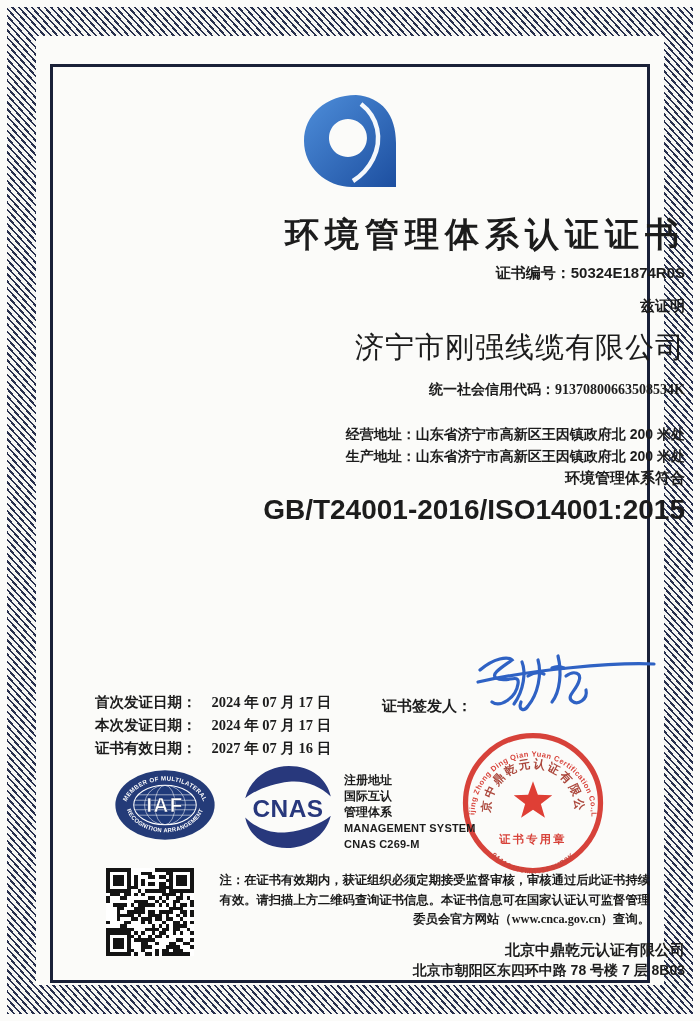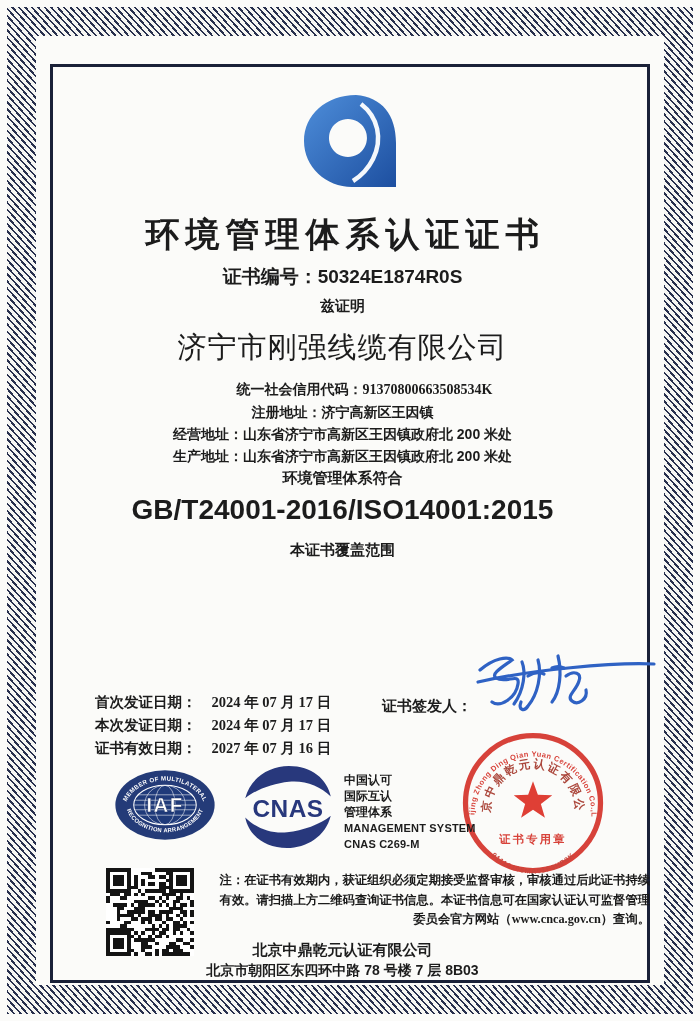--- a/index.html
+++ b/index.html
@@ -8,25 +8,25 @@
     position:relative;width:700px;height:1021px;margin:0 auto;
     background:#fbfbf9;overflow:hidden;
     font-family:"Liberation Sans","DejaVu Sans",sans-serif;color:#1c1c1c;
   }
   
   .band{position:absolute;inset:7px;
     background:repeating-linear-gradient(48deg,#28304e 0 1.7px,#f6f6f3 1.7px 4.8px);}
   .band-hole{position:absolute;inset:36px;background:#fbfbf9;}
   .frame{position:absolute;left:50px;right:50px;top:64px;bottom:38px;
     border:3px solid #1a2138;}
-  .ctr{position:absolute;left:0;right:15px;text-align:center;}
+  .ctr{position:absolute;left:0;right:15px;text-align:right;}
   .serif{font-family:"Liberation Serif","DejaVu Serif",serif;}
   .logo{position:absolute;left:298px;top:92px;width:104px;height:98px;}
   .title{top:212px;font-size:34px;font-weight:bold;letter-spacing:6px;text-indent:6px;}
-  .certno{top:264px;font-size:19px;font-weight:bold;}
+  .certno{top:264px;font-size:15px;font-weight:bold;}
   .certify{top:297px;font-size:15px;font-weight:bold;}
   .company{top:328px;font-size:29px;font-weight:normal;letter-spacing:1px;}
   .credit{top:381px;font-size:14px;font-weight:bold;padding-left:44px;}
   .addr1{top:404px;font-size:14px;font-weight:bold;}
   .addr2{top:426px;font-size:14px;font-weight:bold;}
   .addr3{top:448px;font-size:14px;font-weight:bold;}
   .conform{top:469px;font-size:15px;font-weight:bold;}
   .standard{top:494px;font-size:28px;font-weight:bold;}
   .scopelabel{top:541px;font-size:15px;font-weight:bold;}
   .scope{top:576px;font-size:19.5px;font-weight:bold;letter-spacing:.5px;}
@@ -75,27 +75,25 @@
     <span>证书编号：</span><span>50324E1874R0S</span>
   </div>
 
   <div class="ctr certify">兹证明</div>
   <div class="ctr company">济宁市刚强线缆有限公司</div>
 
   <div class="ctr credit serif">
     <span>统一社会信用代码：</span><span>91370800663508534K</span>
   </div>
 
-  <div class="ctr addr1">注册地址：济宁高新区王因镇</div>
   <div class="ctr addr2">经营地址：山东省济宁市高新区王因镇政府北 200 米处</div>
   <div class="ctr addr3">生产地址：山东省济宁市高新区王因镇政府北 200 米处</div>
 
   <div class="ctr conform">环境管理体系符合</div>
   <div class="ctr standard">GB/T24001-2016/ISO14001:2015</div>
-  <div class="ctr scopelabel">本证书覆盖范围</div>
 
   <div class="dates serif">
     <div class="row">
       <span>首次发证日期：</span>
       <span>2024 年 07 月 17 日</span>
     </div>
     <div class="row">
       <span>本次发证日期：</span>
       <span>2024 年 07 月 17 日</span>
     </div>
@@ -168,21 +166,21 @@
     </text>
   </svg>
 
   <svg class="cnas" viewBox="0 0 110 100">
     <path fill="#28387c" d="M6,40 C12,16 34,3 56,3 C82,3 100,18 104,38 C92,26 74,19 56,21 C38,23 18,30 6,40 Z"></path>
     <path fill="#28387c" d="M104,60 C98,84 76,97 54,97 C28,97 10,82 6,62 C18,74 36,81 54,79 C72,77 92,70 104,60 Z"></path>
     <text x="55" y="61" text-anchor="middle" font-size="28" font-weight="bold" fill="#28387c" letter-spacing="0.5">CNAS</text>
   </svg>
 
   <div class="cnaslines">
-    <div class="cl">中国认可</div>
+    <div class="cl">注册地址</div>
     <div class="cl">国际互认</div>
     <div class="cl">管理体系</div>
     <div class="cl en">MANAGEMENT SYSTEM</div>
     <div class="cl en">CNAS   C269-M</div>
   </div>
 
   <div class="qr">
       <div class="d"></div>
       <div class="d"></div>
       <div class="d"></div>

